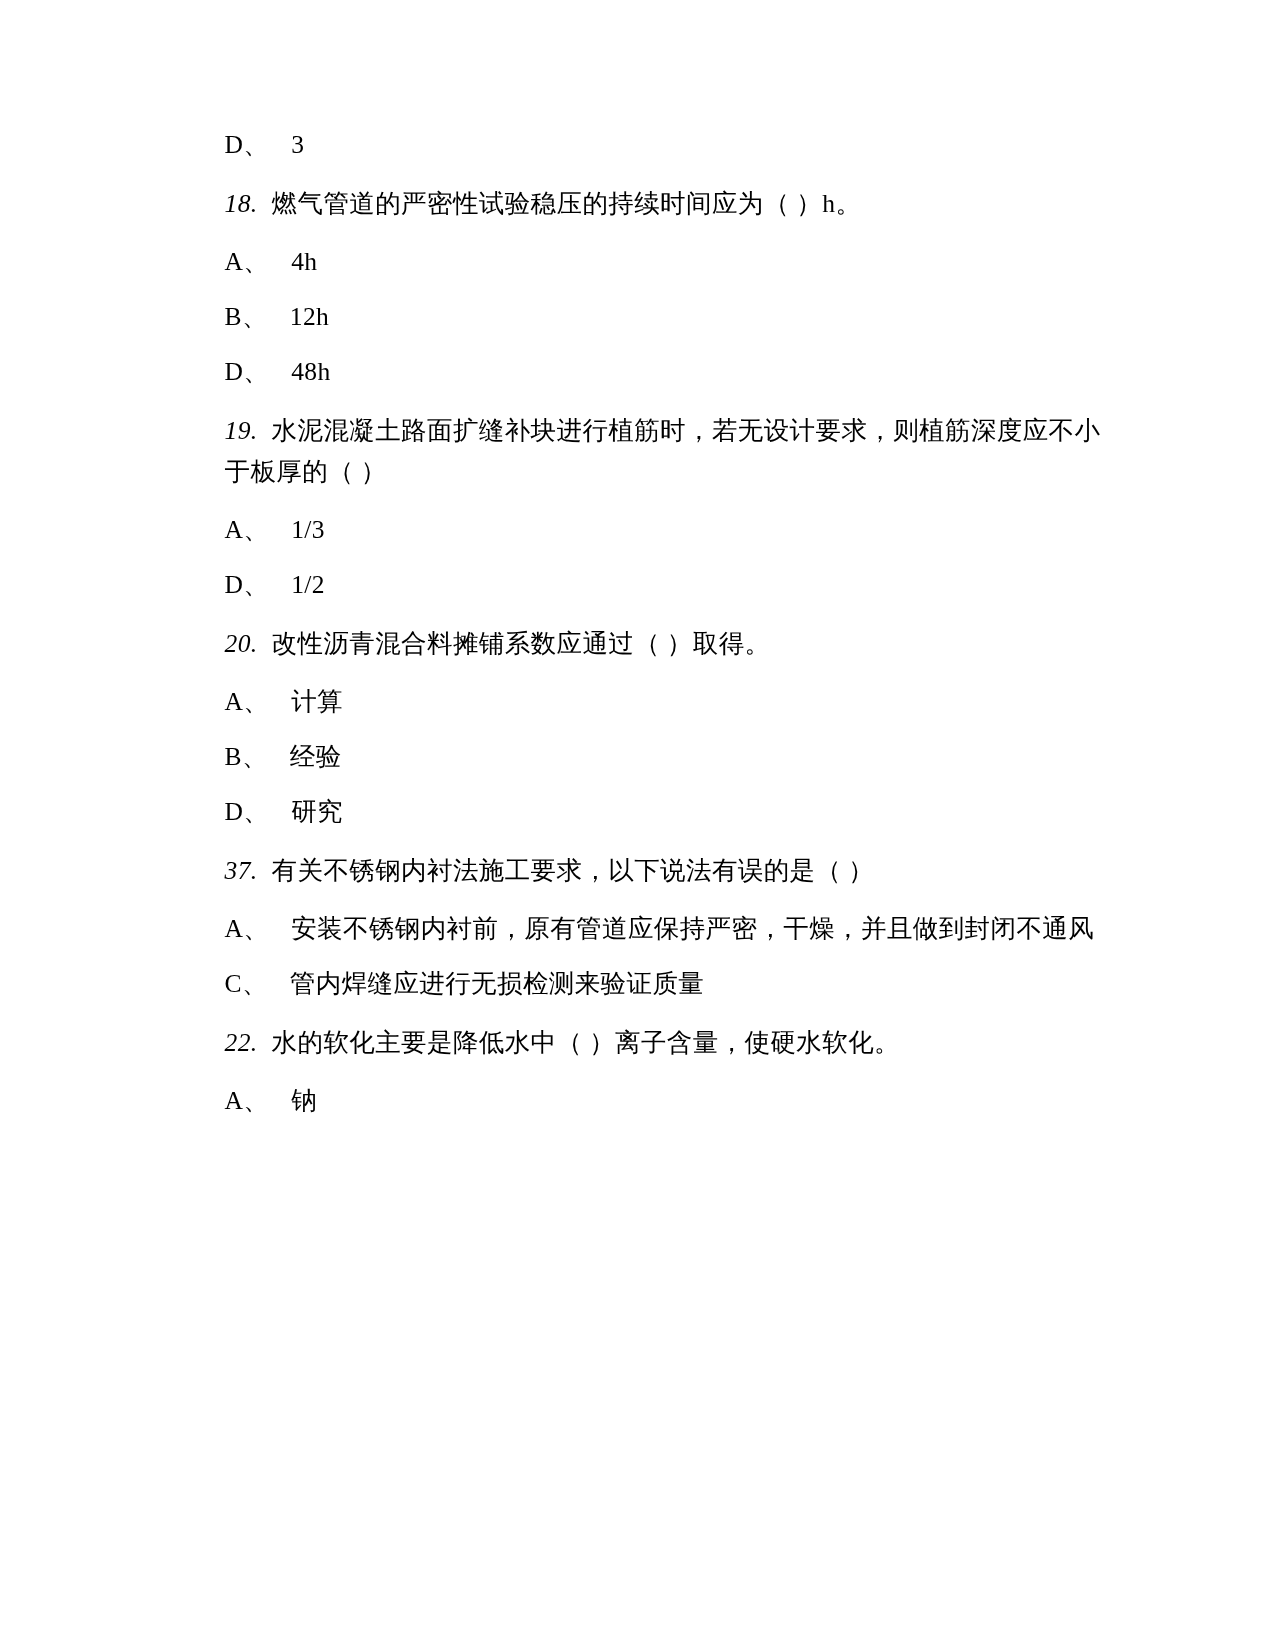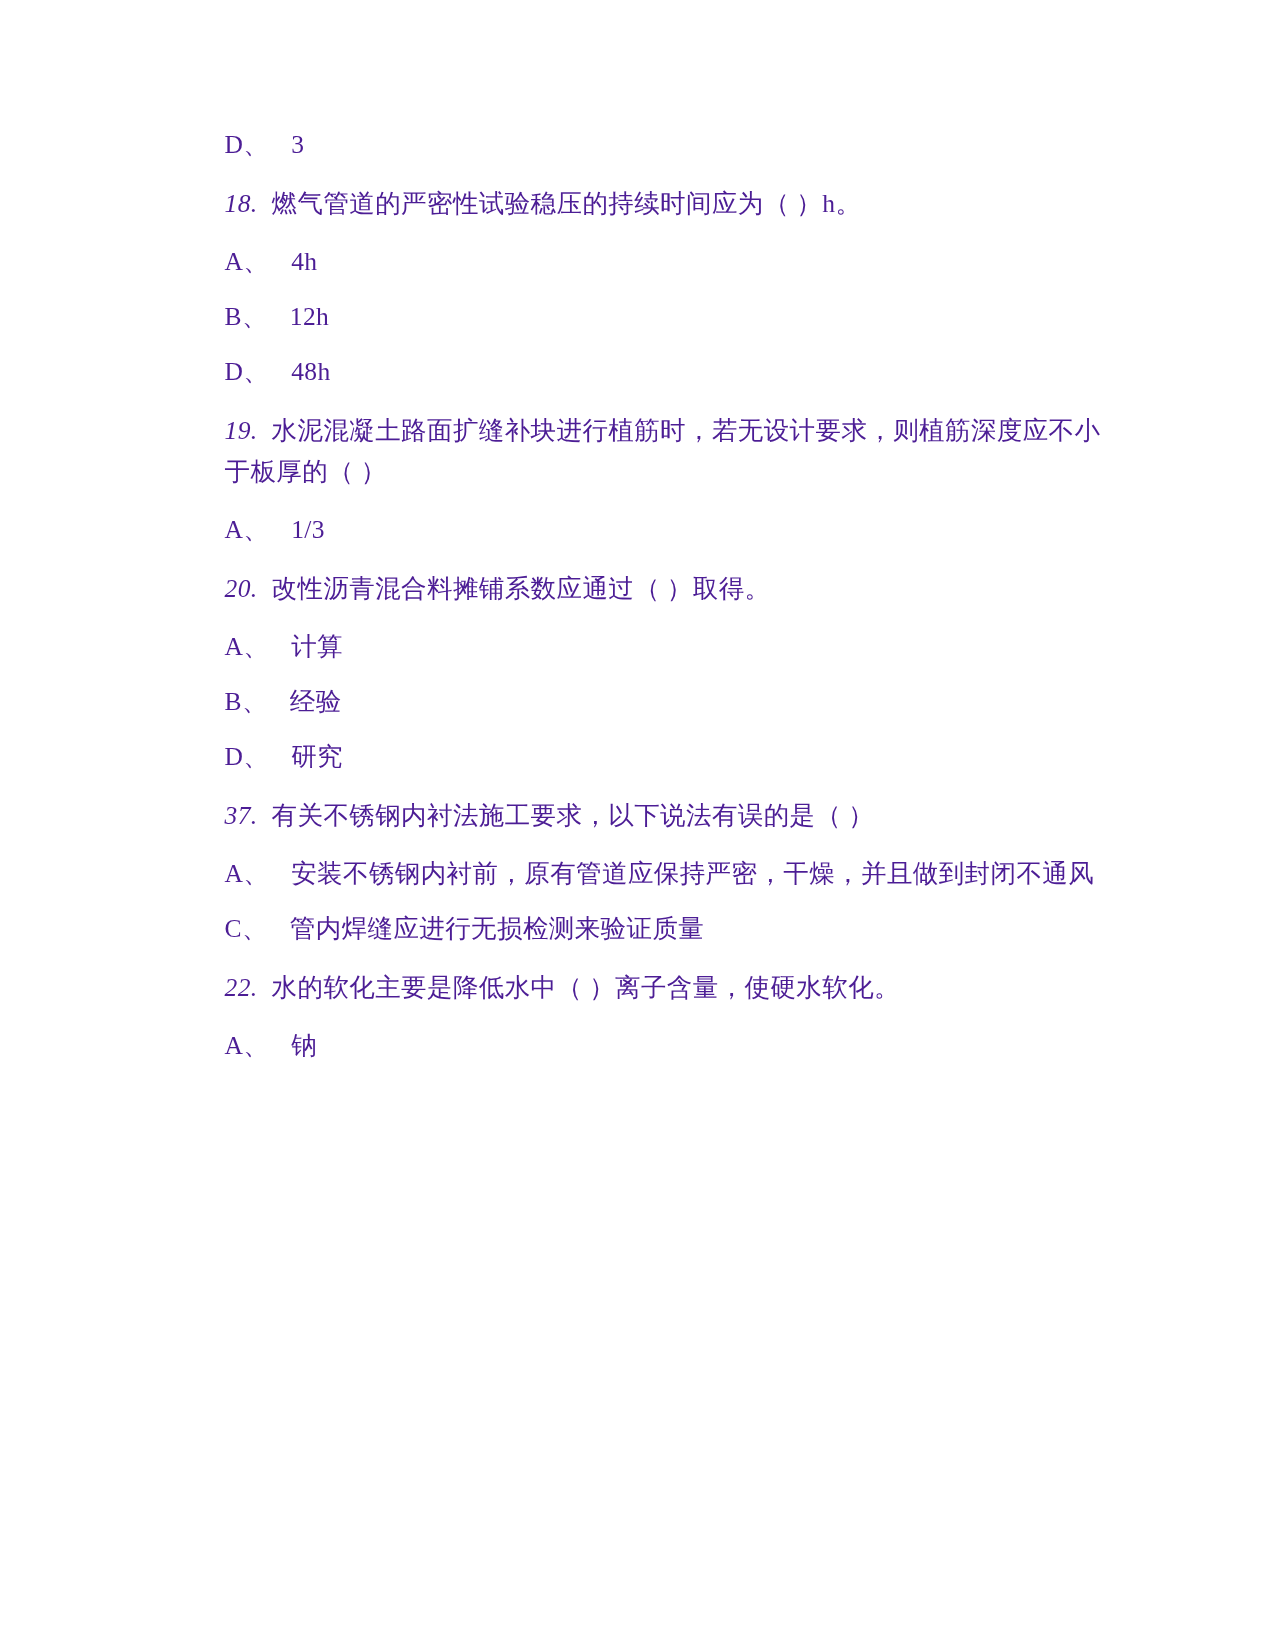--- a/index.html
+++ b/index.html
@@ -9,21 +9,21 @@
     background: #ffffff;
   }
   .page {
     position: relative;
     width: 1170px;
     height: 1650px;
     background: #ffffff;
     margin: 0 auto;
     overflow: hidden;
     font-family: "Liberation Serif", "DejaVu Serif", serif;
-    color: #4c1d95;
+    color: #000000;
   }
   .content {
     position: absolute;
     left: 172px;
     top: 128px;
     width: 900px;
   }
   .q-line,
   .opt-line {
     font-size: 25.5px;
@@ -62,20 +62,21 @@
 
 <div class="page">
   <div class="content">
       <div class="opt-line"><span class="lbl">D、</span><span class="gap-md"></span><span class="txt">3</span></div>
       <div class="stem"><span class="num">18.</span><span class="gap-sm"></span><span class="txt">燃气管道的严密性试验稳压的持续时间应为（      ）h。</span></div>
       <div class="opt-line"><span class="lbl">A、</span><span class="gap-md"></span><span class="txt">4h</span></div>
       <div class="opt-line"><span class="lbl">B、</span><span class="gap-md"></span><span class="txt">12h</span></div>
       <div class="opt-line"><span class="lbl">D、</span><span class="gap-md"></span><span class="txt">48h</span></div>
       <div class="stem"><span class="num">19.</span><span class="gap-sm"></span><span class="txt">水泥混凝土路面扩缝补块进行植筋时，若无设计要求，则植筋深度应不小于板厚的（      ）</span></div>
       <div class="opt-line"><span class="lbl">A、</span><span class="gap-md"></span><span class="txt">1/3</span></div>
+      <div class="opt-line"><span class="lbl">D、</span><span class="gap-md"></span><span class="txt">1/2</span></div>
       <div class="stem"><span class="num">20.</span><span class="gap-sm"></span><span class="txt">改性沥青混合料摊铺系数应通过（      ）取得。</span></div>
       <div class="opt-line"><span class="lbl">A、</span><span class="gap-md"></span><span class="txt">计算</span></div>
       <div class="opt-line"><span class="lbl">B、</span><span class="gap-md"></span><span class="txt">经验</span></div>
       <div class="opt-line"><span class="lbl">D、</span><span class="gap-md"></span><span class="txt">研究</span></div>
       <div class="stem"><span class="num">37.</span><span class="gap-sm"></span><span class="txt">有关不锈钢内衬法施工要求，以下说法有误的是（      ）</span></div>
       <div class="opt-line"><span class="lbl">A、</span><span class="gap-md"></span><span class="txt">安装不锈钢内衬前，原有管道应保持严密，干燥，并且做到封闭不通风</span></div>
       <div class="opt-line"><span class="lbl">C、</span><span class="gap-md"></span><span class="txt">管内焊缝应进行无损检测来验证质量</span></div>
       <div class="stem"><span class="num">22.</span><span class="gap-sm"></span><span class="txt">水的软化主要是降低水中（      ）离子含量，使硬水软化。</span></div>
       <div class="opt-line"><span class="lbl">A、</span><span class="gap-md"></span><span class="txt">钠</span></div>
     </div>

